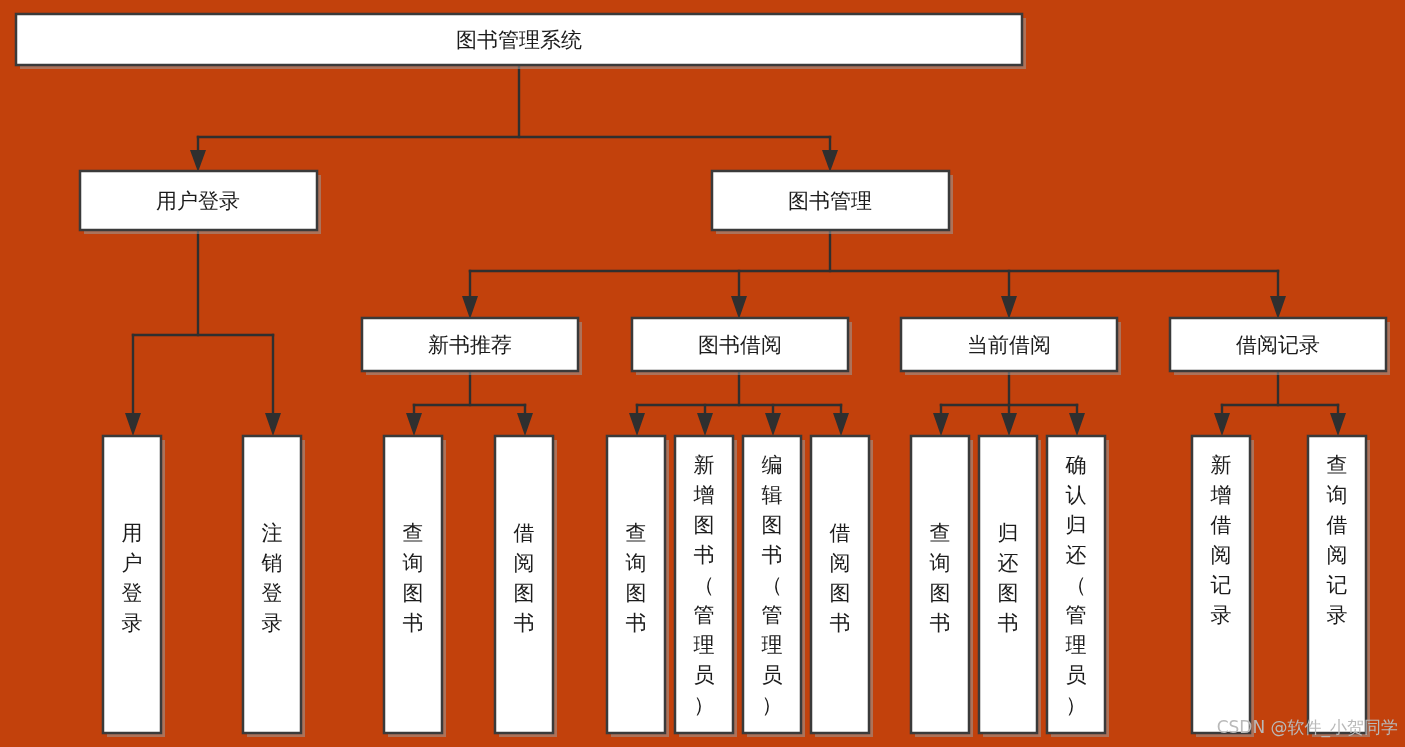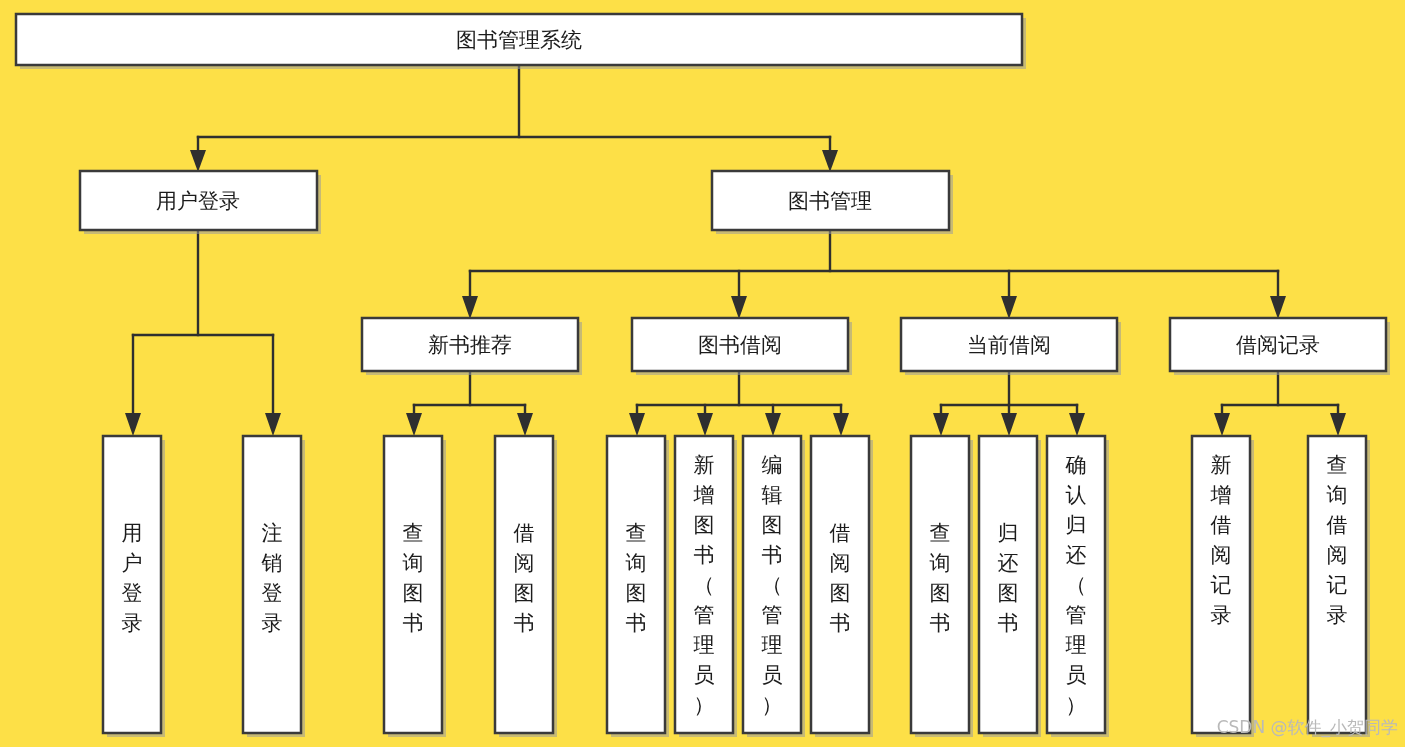--- a/index.html
+++ b/index.html
@@ -8,21 +8,21 @@
     padding: 0;
     background: #ffffff;
   }
   body {
     font-family: "DejaVu Sans", "Liberation Sans", sans-serif;
   }
   #diagram-root {
     position: relative;
     width: 1405px;
     height: 747px;
-    background: #fde047;
+    background: #c2410c;
     overflow: hidden;
     text-align: center;
   }
   svg#tree-svg {
     position: absolute;
     left: 0;
     top: 0;
     width: 1405px;
     height: 747px;
     display: block;

